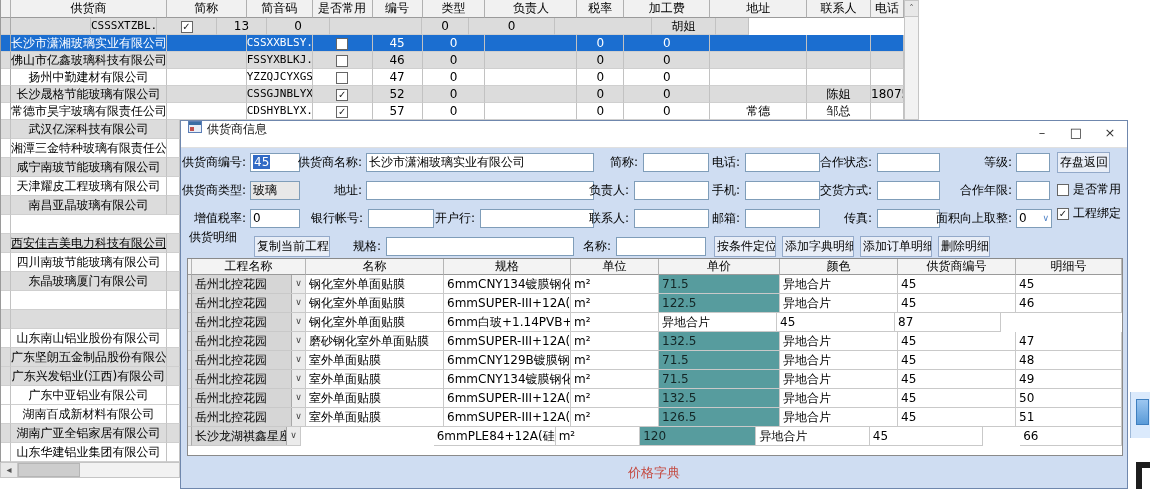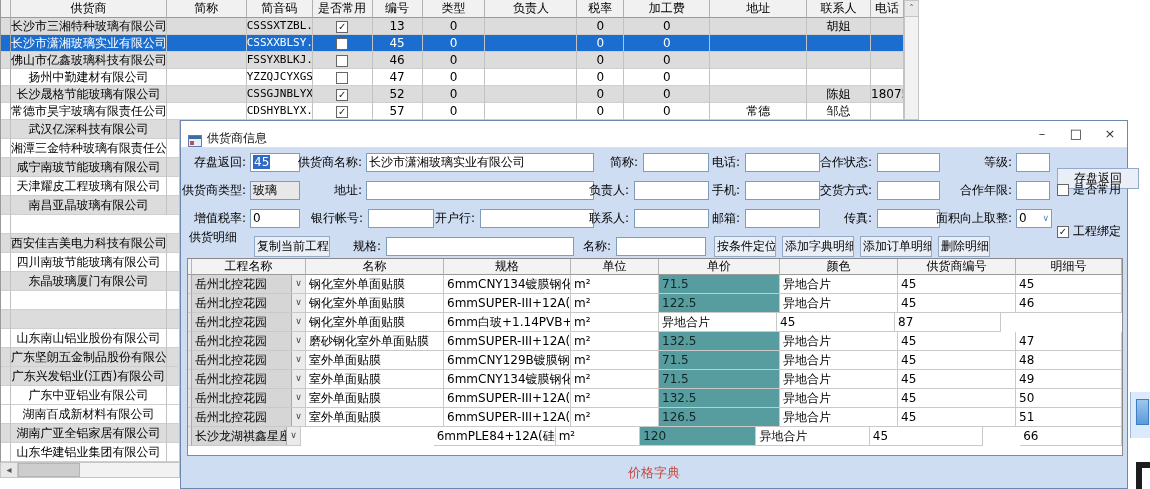--- a/index.html
+++ b/index.html
@@ -36,21 +36,21 @@
 
   
   #left-list{left:0;top:120px;width:180px;border-left:1px solid #9a9a9a;box-sizing:border-box;}
   .ll-row{display:flex;height:19px;line-height:18px;}
   .ll-cell{box-sizing:border-box;border-right:1px solid #c2c2c2;border-bottom:1px solid #cfcfcf;
            text-align:center;overflow:hidden;white-space:nowrap;}
 
   
   #dialog{left:180px;top:120px;width:948px;height:369px;background:#cfddf2;
           border:1px solid #6f87ad;box-sizing:border-box;}
-  #dlg-titlebar{height:26px;background:#ffffff;display:flex;align-items:flex-end;border-bottom:1px solid #e0e0e0;}
+  #dlg-titlebar{height:26px;background:#ffffff;display:flex;align-items:flex-start;border-bottom:1px solid #e0e0e0;}
   #dlg-icon{width:14px;height:12px;margin:0 5px 0 7px;position:relative;background:#e8eef8;border:1px solid #5a7db5;box-sizing:border-box;}
   #dlg-icon .bar{position:absolute;left:0;top:0;width:100%;height:3px;background:#3b6ea5;}
   #dlg-icon .dot{position:absolute;left:1px;top:5px;width:4px;height:4px;background:#c0504d;}
   #dlg-title{flex:1;font-size:12px;color:#111;}
   .win-btn{width:34px;height:25px;text-align:center;line-height:24px;font-size:13px;color:#333;}
   #dlg-body{position:relative;width:946px;height:341px;}
 
   .lbl{position:absolute;height:18px;line-height:18px;text-align:right;white-space:nowrap;}
   .inp{position:absolute;height:19px;background:#fff;border:1px solid #7f9db9;box-sizing:border-box;
        line-height:17px;padding:0 2px;overflow:hidden;white-space:nowrap;}
@@ -102,21 +102,20 @@
       <div class="mt-cell" style="width: 63px;">类型</div>
       <div class="mt-cell" style="width: 92px;">负责人</div>
       <div class="mt-cell" style="width: 47px;">税率</div>
       <div class="mt-cell" style="width: 86px;">加工费</div>
       <div class="mt-cell" style="width: 97px;">地址</div>
       <div class="mt-cell" style="width: 64px;">联系人</div>
       <div class="mt-cell" style="width: 33px;">电话</div>
     </div>
     <div class="mt-row row-shaded">
       <div class="mt-cell mt-sel-col" style="width: 10px;"></div>
-      <div class="mt-cell" style="width: 156px;">长沙市三湘特种玻璃有限公司</div>
       <div class="mt-cell" style="width: 80px;"></div>
       <div class="mt-cell code-font" style="width: 66px;">CSSSXTZBL...</div>
       <div class="mt-cell" style="width: 60px;"><span class="cb">✓</span></div>
       <div class="mt-cell" style="width: 50px;">13</div>
       <div class="mt-cell" style="width: 63px;">0</div>
       <div class="mt-cell" style="width: 92px;"></div>
       <div class="mt-cell" style="width: 47px;">0</div>
       <div class="mt-cell" style="width: 86px;">0</div>
       <div class="mt-cell" style="width: 97px;"></div>
       <div class="mt-cell" style="width: 64px;">胡姐</div>
@@ -227,21 +226,21 @@
       <div class="ll-cell mt-cell mt-sel-col" style="width: 10px;"></div>
       <div class="ll-cell mt-cell" style="width: 156px;">南昌亚晶玻璃有限公司</div>
       <div class="ll-cell mt-cell" style="flex: 1 1 0%;"></div>
     </div>
     <div class="ll-row row-plain">
       <div class="ll-cell mt-cell mt-sel-col" style="width: 10px;"></div>
       <div class="ll-cell mt-cell" style="flex: 1 1 0%;"></div>
     </div>
     <div class="ll-row row-shaded">
       <div class="ll-cell mt-cell mt-sel-col" style="width: 10px;"></div>
-      <div class="ll-cell mt-cell" style="width: 156px;">西安佳吉美电力科技有限公司</div>
+      <div class="ll-cell mt-cell" style="width: 156px; text-decoration: underline;">西安佳吉美电力科技有限公司</div>
       <div class="ll-cell mt-cell" style="flex: 1 1 0%;"></div>
     </div>
     <div class="ll-row row-plain">
       <div class="ll-cell mt-cell mt-sel-col" style="width: 10px;"></div>
       <div class="ll-cell mt-cell" style="width: 156px;">四川南玻节能玻璃有限公司</div>
       <div class="ll-cell mt-cell" style="flex: 1 1 0%;"></div>
     </div>
     <div class="ll-row row-shaded">
       <div class="ll-cell mt-cell mt-sel-col" style="width: 10px;"></div>
       <div class="ll-cell mt-cell" style="width: 156px;">东晶玻璃厦门有限公司</div>
@@ -304,33 +303,33 @@
         <span class="bar"></span>
         <span class="dot"></span>
       </span>
     <span id="dlg-title">供货商信息</span>
     <span class="win-btn">–</span>
     <span class="win-btn">□</span>
     <span class="win-btn close">×</span>
   </div>
   <div id="dlg-body">
 
-    <span class="lbl" style="right:881px;top:5px">存盘返回:</span>
+    <span class="lbl" style="right:881px;top:5px">供货商编号:</span>
     <div class="inp" style="left:69px;top:5px;width:50px"><span class="sel-text">45</span></div>
     <span class="lbl" style="right:765px;top:5px">供货商名称:</span>
     <div class="inp" style="left:185px;top:5px;width:228px">长沙市潇湘玻璃实业有限公司</div>
     <span class="lbl" style="right:489px;top:5px">简称:</span>
     <div class="inp" style="left:462px;top:5px;width:66px"></div>
     <span class="lbl" style="right:387px;top:5px">电话:</span>
     <div class="inp" style="left:564px;top:5px;width:75px"></div>
     <span class="lbl" style="right:255px;top:5px">合作状态:</span>
     <div class="inp" style="left:696px;top:5px;width:63px"></div>
     <span class="lbl" style="right:115px;top:5px">等级:</span>
     <div class="inp" style="left:835px;top:5px;width:34px"></div>
-    <div class="btn" style="left:876px;top:20px;width:82px">存盘返回</div>
+    <div class="btn" style="left:876px;top:4px;width:53px">存盘返回</div>
 
     <span class="lbl" style="right:881px;top:33px">供货商类型:</span>
     <div class="inp readonly" style="left:69px;top:33px;width:50px">玻璃</div>
     <span class="lbl" style="right:765px;top:33px">地址:</span>
     <div class="inp" style="left:185px;top:33px;width:228px"></div>
     <span class="lbl" style="right:498px;top:33px">负责人:</span>
     <div class="inp" style="left:453px;top:33px;width:75px"></div>
     <span class="lbl" style="right:387px;top:33px">手机:</span>
     <div class="inp" style="left:564px;top:33px;width:75px"></div>
     <span class="lbl" style="right:255px;top:33px">交货方式:</span>
@@ -346,21 +345,21 @@
     <span class="lbl" style="right:652px;top:61px">开户行:</span>
     <div class="inp" style="left:299px;top:61px;width:114px"></div>
     <span class="lbl" style="right:498px;top:61px">联系人:</span>
     <div class="inp" style="left:453px;top:61px;width:75px"></div>
     <span class="lbl" style="right:387px;top:61px">邮箱:</span>
     <div class="inp" style="left:564px;top:61px;width:75px"></div>
     <span class="lbl" style="right:255px;top:61px">传真:</span>
     <div class="inp" style="left:696px;top:61px;width:63px"></div>
     <span class="lbl" style="right:115px;top:61px">面积向上取整:</span>
     <div class="inp" style="left:835px;top:61px;width:36px"><span>0</span><span class="combo-arrow">∨</span></div>
-    <span class="dlg-cb" style="left:876px;top:76px"><span class="cb">✓</span><span>工程绑定</span></span>
+    <span class="dlg-cb" style="left:876px;top:58px"><span class="cb">✓</span><span>工程绑定</span></span>
 
     <span class="lbl" style="left:8px;top:80px;text-align:left">供货明细</span>
     <div class="btn" style="left:73px;top:88px;width:76px">复制当前工程</div>
     <span class="lbl" style="right:746px;top:89px">规格:</span>
     <div class="inp" style="left:205px;top:89px;width:188px"></div>
     <span class="lbl" style="right:516px;top:89px">名称:</span>
     <div class="inp" style="left:435px;top:89px;width:90px"></div>
     <div class="btn" style="left:533px;top:88px;width:62px">按条件定位</div>
     <div class="btn" style="left:601px;top:88px;width:72px">添加字典明细</div>
     <div class="btn" style="left:679px;top:88px;width:72px">添加订单明细</div>

